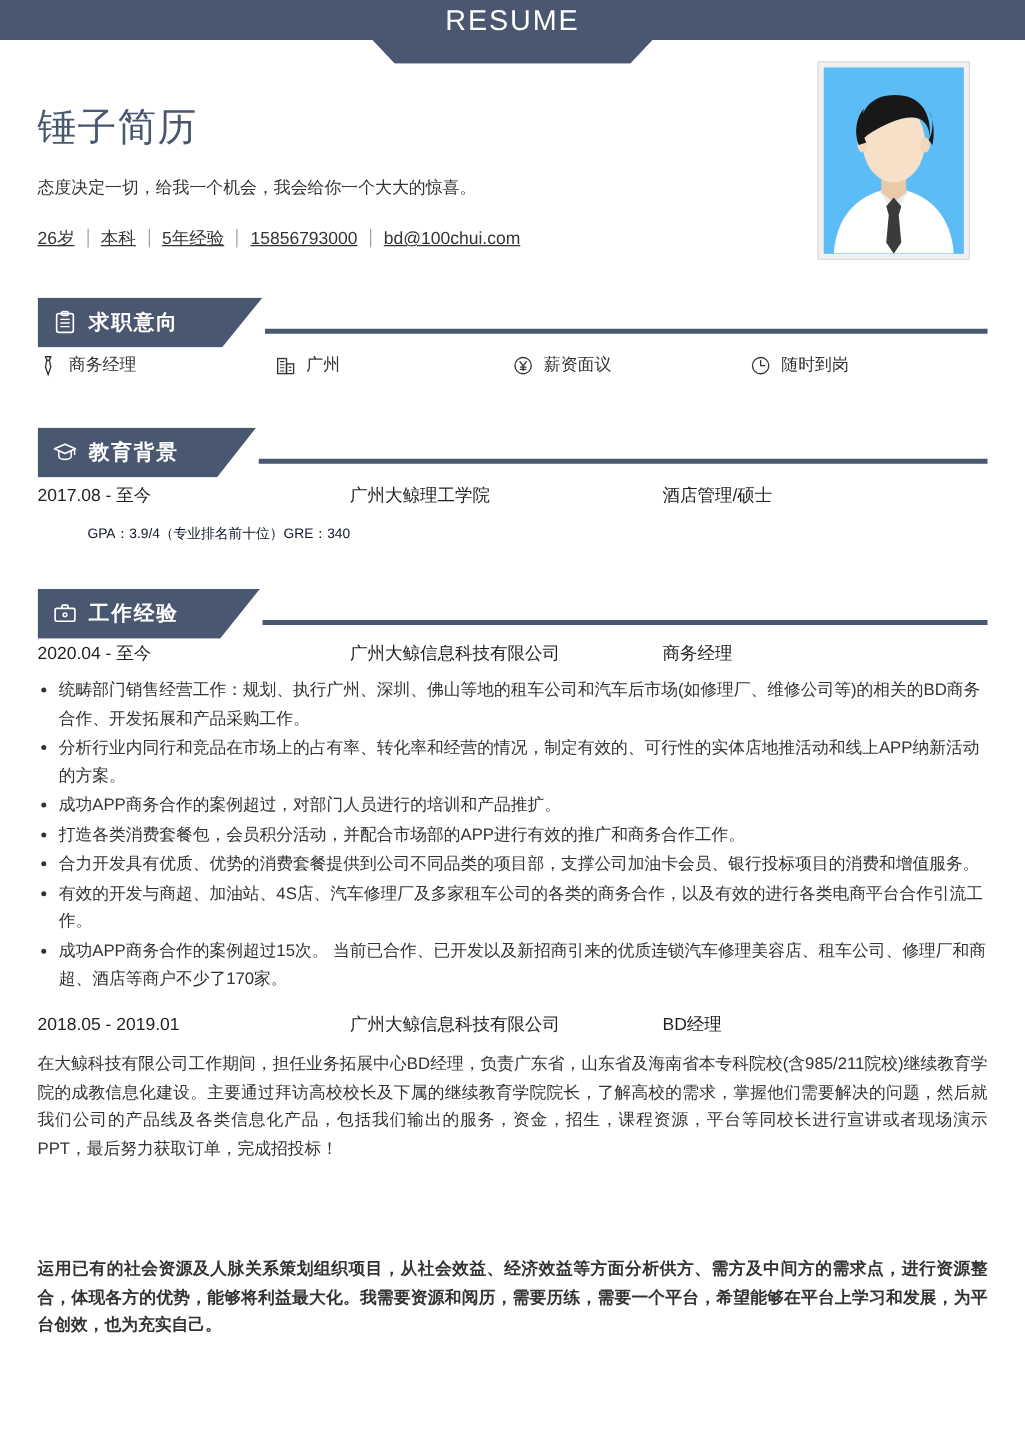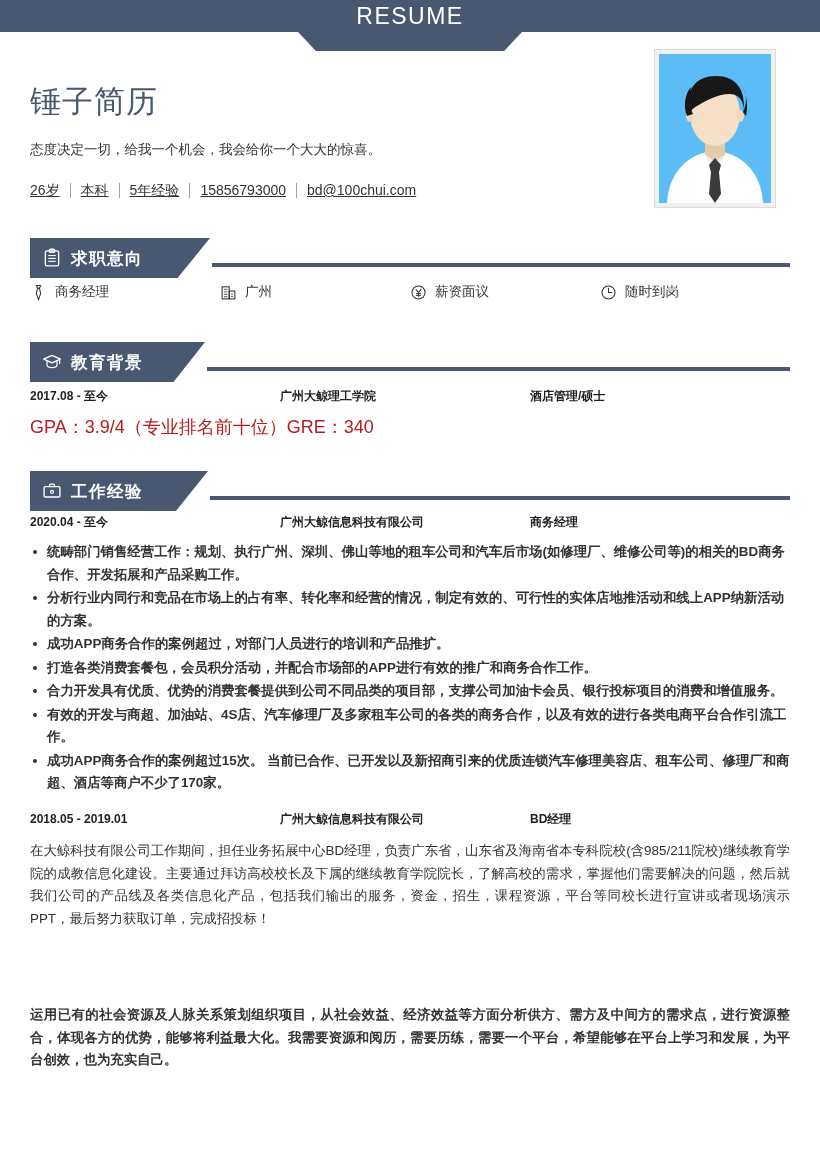--- a/index.html
+++ b/index.html
@@ -120,32 +120,32 @@
     position: absolute;
     top: 25px;
     height: 4px;
     background: #4a5770;
     right: 30px;
   }
 
   
   .row3 {
     display: flex;
-    font-size: 12px;
-    font-weight: bold;
+    font-size: 14px;
+    font-weight: normal;
     color: #1f1f1f;
     line-height: 19px;
   }
   .row3 .c1 { width: 250px; }
   .row3 .c2 { width: 250px; }
   .row3 .c3 { flex: 1; }
-  .sub-line { font-size: 18px; color: #b91c1c; line-height: 20px; }
+  .sub-line { font-size: 11px; color: #0f172a; line-height: 20px; margin-left: 40px; }
   .para { font-size: 13.4px; color: #333; line-height: 22.5px; text-align: justify; }
 
-  ul.bullets { list-style: none; font-weight: bold; }
+  ul.bullets { list-style: none; }
   ul.bullets li {
     position: relative;
     padding-left: 17px;
     font-size: 13.4px;
     color: #333;
     line-height: 22.5px;
     margin-bottom: 1px;
   }
   ul.bullets li:before {
     content: "";

